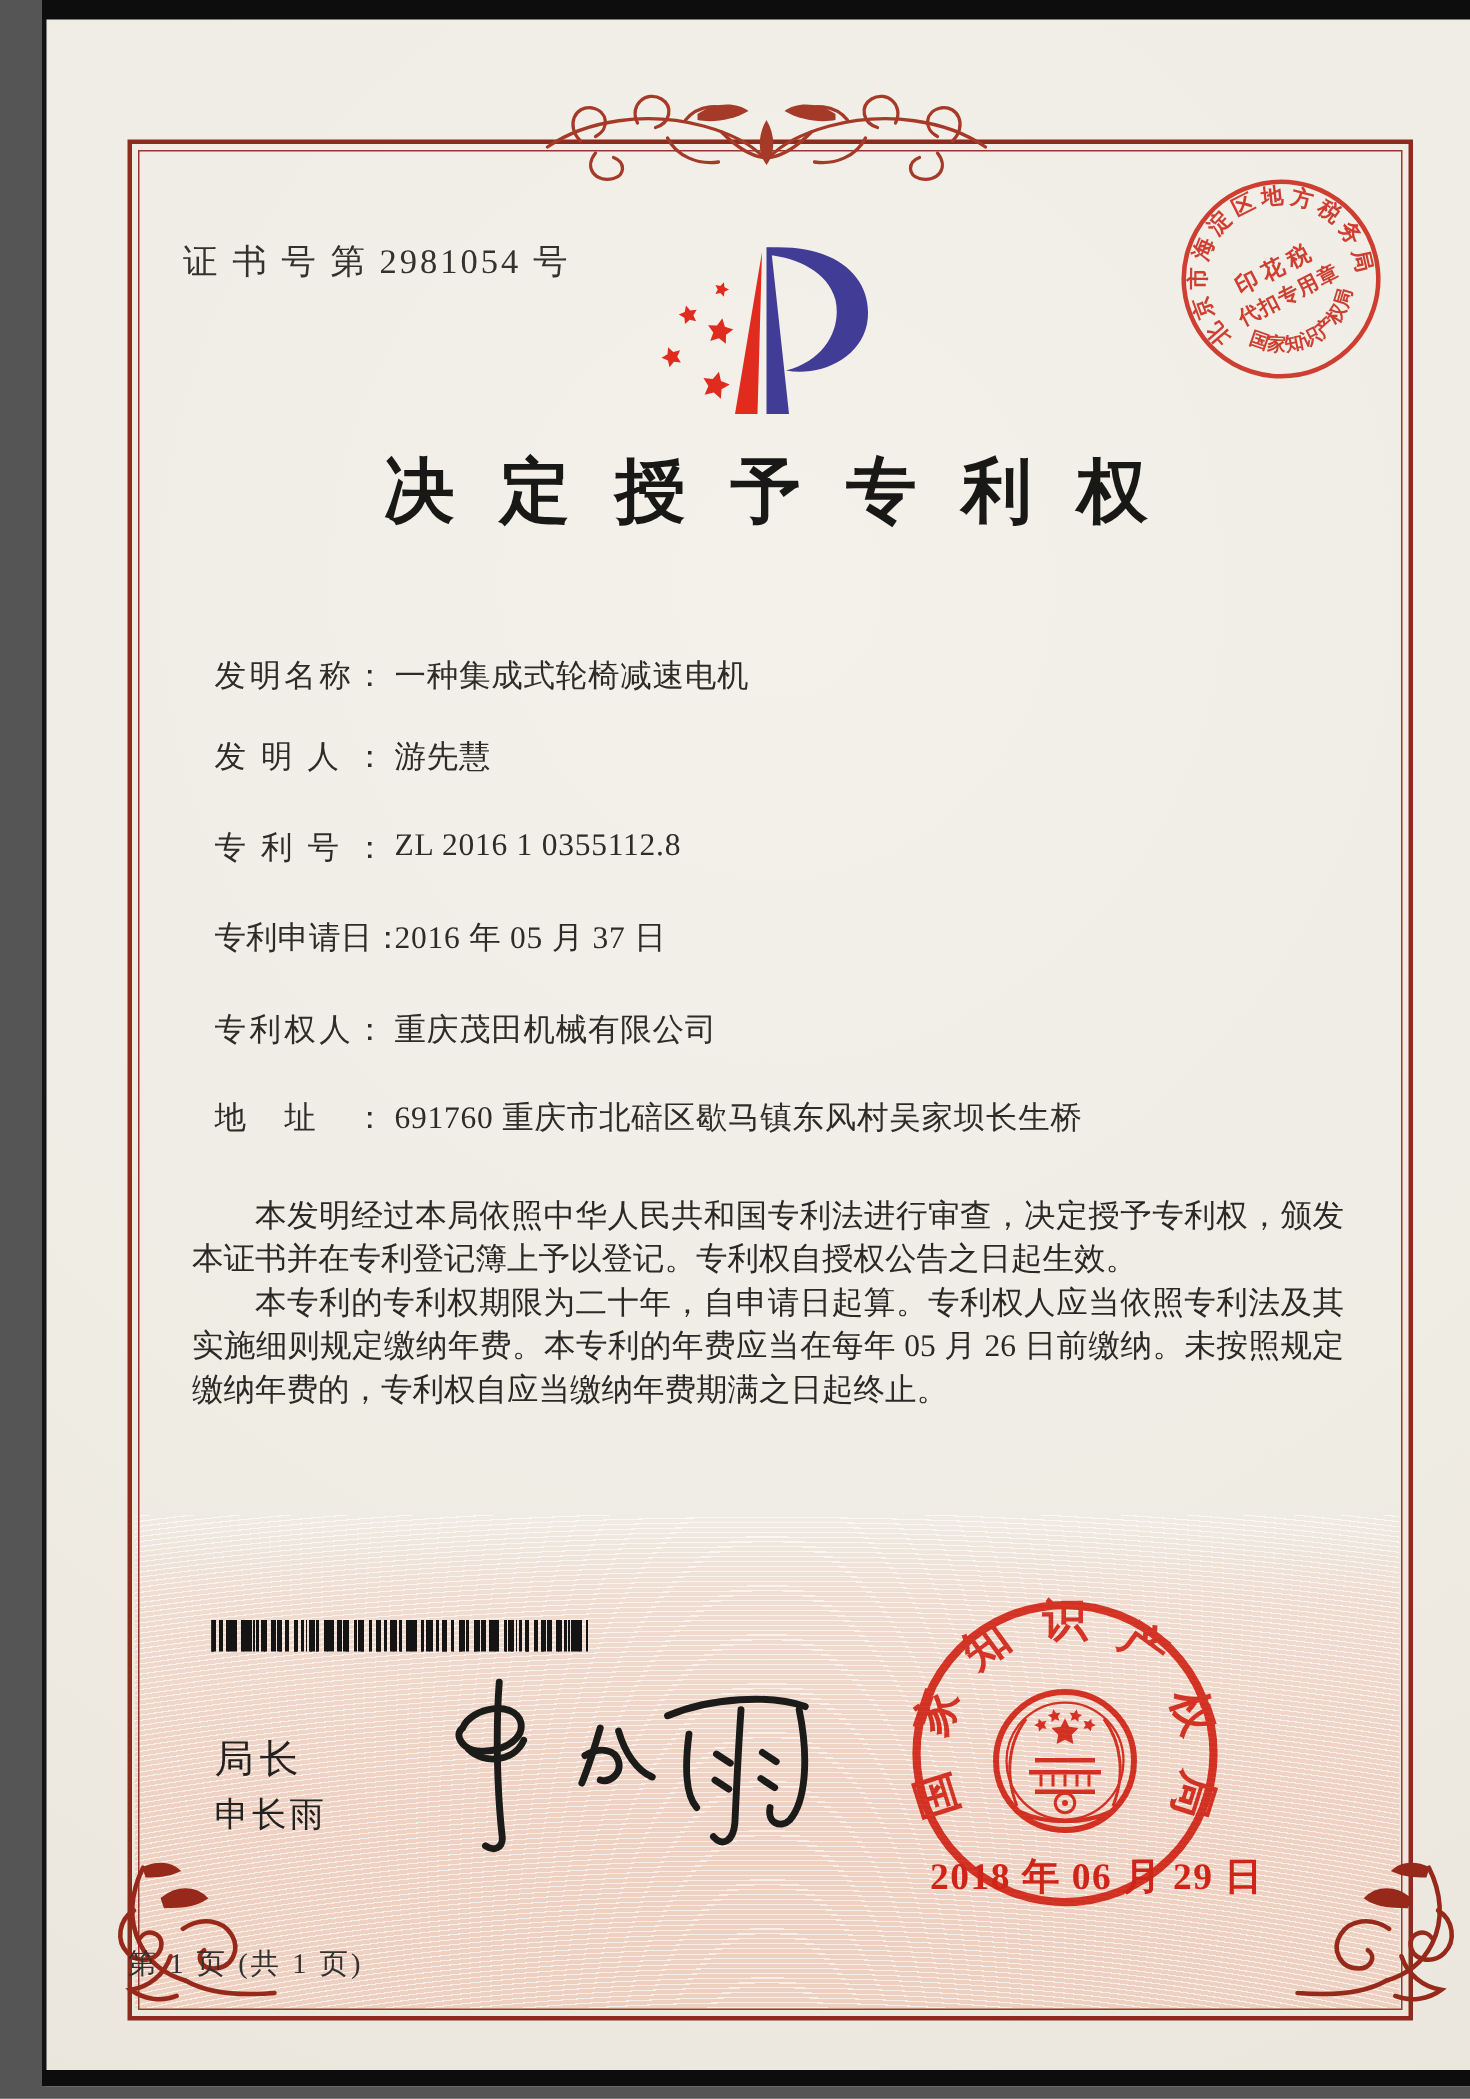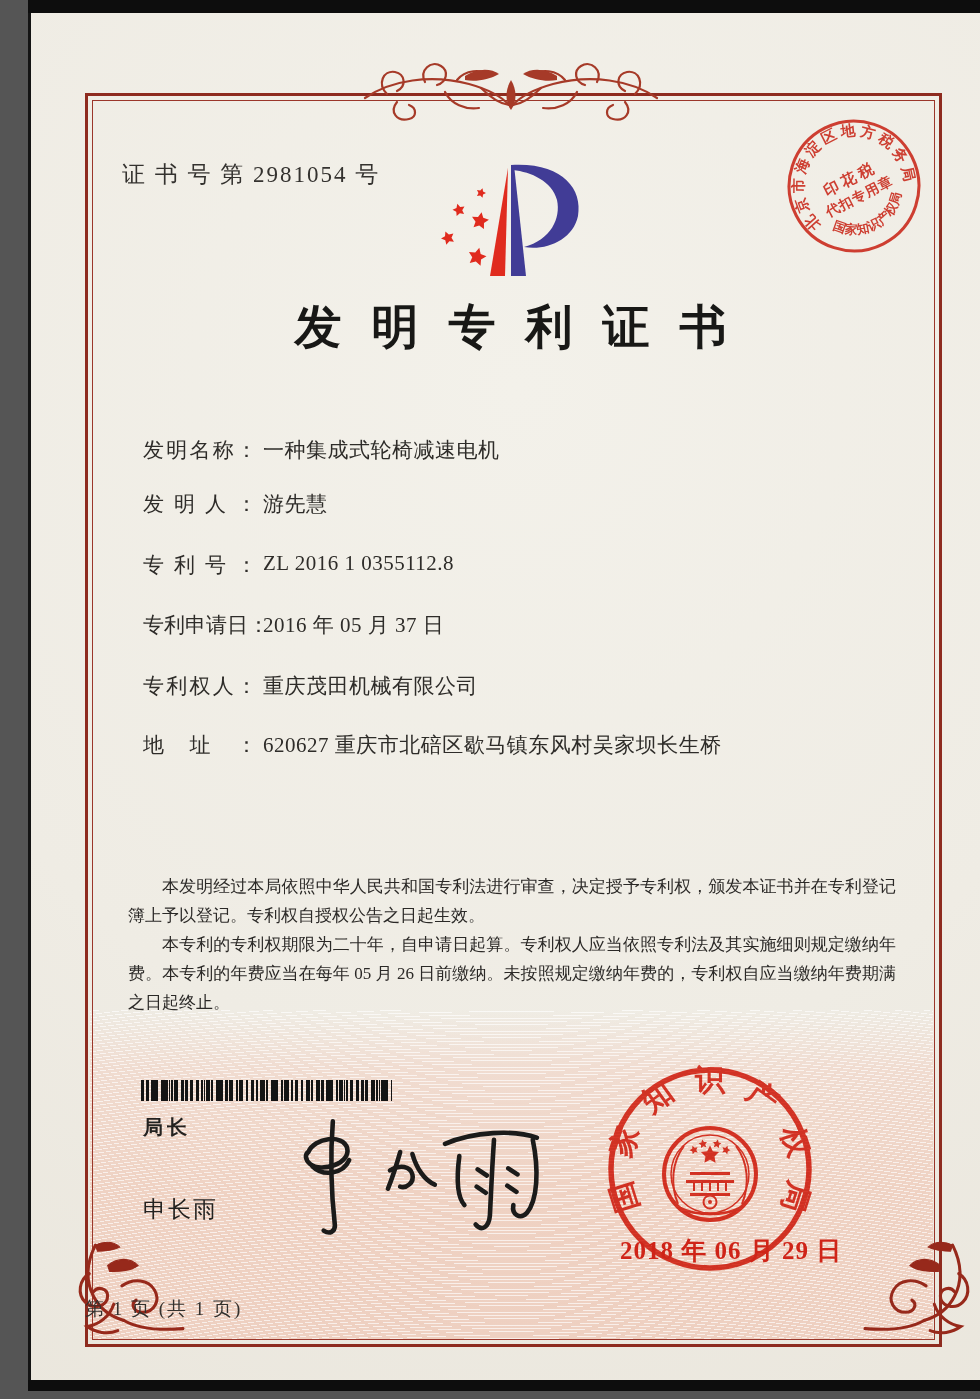--- a/index.html
+++ b/index.html
@@ -40,34 +40,34 @@
     font-size:47px;font-weight:bold;color:#181816;letter-spacing:30px;padding-left:30px;box-sizing:border-box;
     white-space:nowrap;
   }
 
   .frow{position:absolute;left:115px;font-size:21px;white-space:nowrap;color:#2e2c29;z-index:10;}
   .flabel{display:inline-block;width:114px;text-align:justify;text-align-last:justify;vertical-align:top;}
   .fvalue{margin-left:6px;letter-spacing:.5px;}
   .fpair2{position:absolute;left:367px;top:0;white-space:nowrap;}
 
   .body-text{
-    position:absolute;left:100px;top:872px;width:768px;z-index:10;
-    font-size:17px;line-height:29px;text-align:justify;color:#2b2927;
+    position:absolute;left:100px;top:796px;width:768px;z-index:10;
+    font-size:21px;line-height:29px;text-align:justify;color:#2b2927;
   }
   .body-text p{margin:0;text-indent:2em;}
 
   .barcode{
     position:absolute;left:113px;top:1080px;width:251px;height:21px;z-index:10;
     background-image:
       repeating-linear-gradient(90deg,#141414 0 2px,transparent 2px 5px),
       repeating-linear-gradient(90deg,#141414 0 1px,transparent 1px 7px),
       repeating-linear-gradient(90deg,#141414 0 3px,transparent 3px 11px);
   }
 
-  .signer-role{position:absolute;left:115px;top:1114px;font-size:20px;letter-spacing:4px;color:#232220;z-index:10;font-weight:bold;}
+  .signer-role{position:absolute;left:115px;top:1155px;font-size:26px;letter-spacing:4px;color:#232220;z-index:10;}
   .signer-name{position:absolute;left:115px;top:1194px;font-size:23px;letter-spacing:2px;color:#232220;z-index:10;}
   .signature{position:absolute;left:262px;top:1112px;width:255px;height:130px;z-index:11;}
 
   .big-seal{position:absolute;left:575px;top:1062px;width:214px;height:214px;z-index:12;mix-blend-mode:multiply;opacity:.95;}
   .seal-date{position:absolute;left:592px;top:1234px;font-size:25px;color:#cf2418;letter-spacing:1px;z-index:13;font-weight:bold;}
 
   .tax-stamp{position:absolute;left:750px;top:110px;width:152px;height:152px;z-index:12;mix-blend-mode:multiply;opacity:.95;}
 
   .footer{position:absolute;left:57px;top:1296px;width:851px;font-size:19px;color:#33312e;z-index:10;letter-spacing:2px;}
 
@@ -138,39 +138,39 @@
       <use href="#st" transform="translate(37,90) scale(7) rotate(-22)"></use>
       <use href="#st" transform="translate(66,109) scale(9.5) rotate(14)"></use>
       <polygon points="97,20 79,128 94,128"></polygon>
     </g>
     <g fill="#413c96">
       <polygon points="100,17 103,17 115,128 100,128"></polygon>
       <path d="M100,17 C150,14 172,40 167,68 C162,92 135,103 113,99 C140,92 150,70 146,52 C141,33 120,24 102,22 Z"></path>
     </g>
   </svg>
 
-  <div class="title">发明专利证书</div>
+  <div class="title">决定授予专利权</div>
 
   <div class="frow" style="top:436px">
     <span class="flabel">发明名称：</span><span class="fvalue">一种集成式轮椅减速电机</span>
   </div>
   <div class="frow" style="top:490px">
     <span class="flabel">发明人：</span><span class="fvalue">游先慧</span>
   </div>
   <div class="frow" style="top:551px">
     <span class="flabel">专利号：</span><span class="fvalue">ZL 2016 1 0355112.8</span>
   </div>
   <div class="frow" style="top:611px">
     <span class="flabel">专利申请日：</span><span class="fvalue">2016 年 05 月 37 日</span>
   </div>
   <div class="frow" style="top:672px">
     <span class="flabel">专利权人：</span><span class="fvalue">重庆茂田机械有限公司</span>
   </div>
   <div class="frow" style="top:731px">
-    <span class="flabel">地址：</span><span class="fvalue">620627 重庆市北碚区歇马镇东风村吴家坝长生桥</span>
+    <span class="flabel">地址：</span><span class="fvalue">691760 重庆市北碚区歇马镇东风村吴家坝长生桥</span>
   </div>
 
   <div class="body-text">
     <p>本发明经过本局依照中华人民共和国专利法进行审查，决定授予专利权，颁发本证书并在专利登记簿上予以登记。专利权自授权公告之日起生效。</p>
     <p>本专利的专利权期限为二十年，自申请日起算。专利权人应当依照专利法及其实施细则规定缴纳年费。本专利的年费应当在每年 05 月 26 日前缴纳。未按照规定缴纳年费的，专利权自应当缴纳年费期满之日起终止。</p>
   </div>
 
   <div class="barcode"></div>
 
   <div class="signer-role">局长</div>

